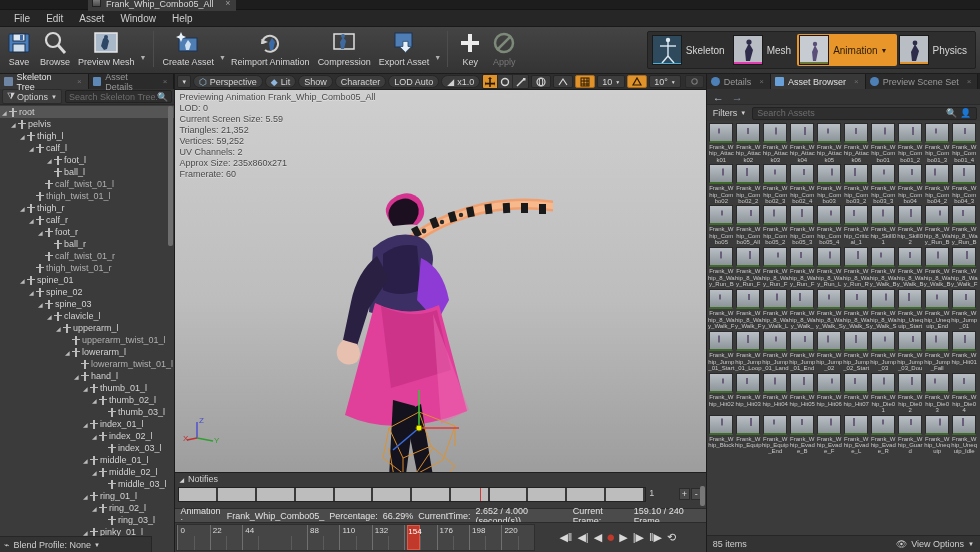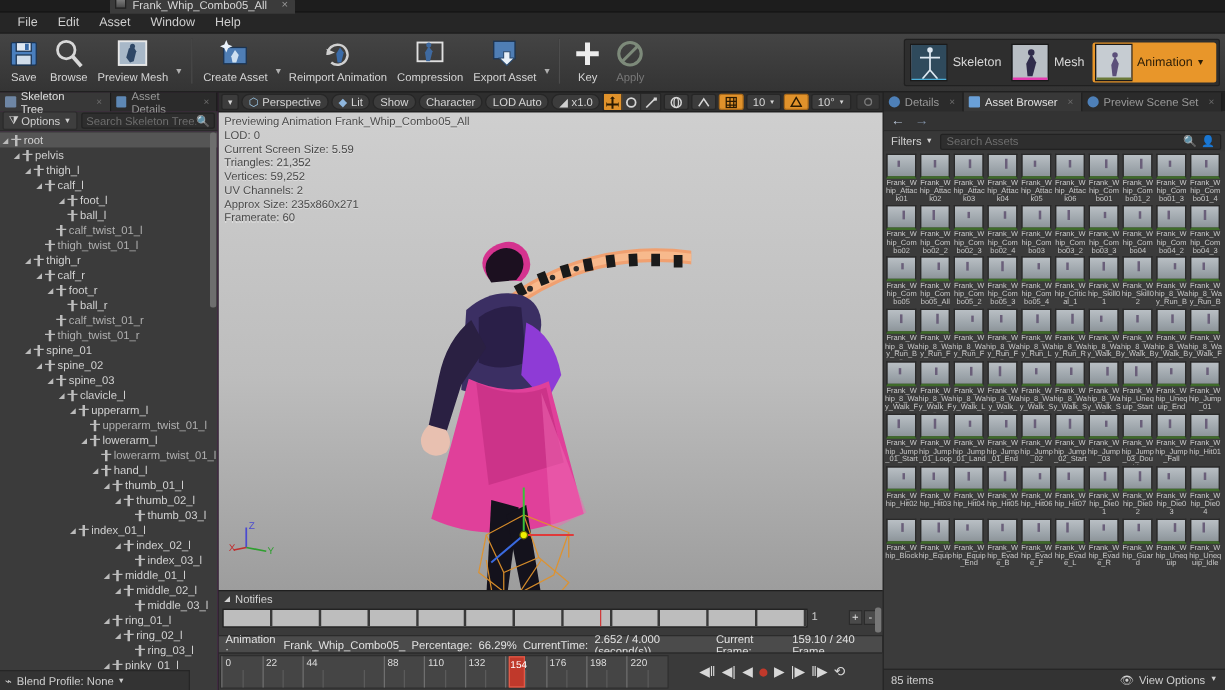--- a/index.html
+++ b/index.html
@@ -330,20 +330,31 @@
         <svg width="30" height="30" viewBox="0 0 30 30">
             <rect width="30" height="30" fill="#c6ccd2"></rect>
           <path d="M15 9 l3 6 -2 10 -3 0 -1 -9z" fill="#5b4f7a"></path>
             <circle cx="15" cy="8" r="2.2" fill="#5b4f7a"></circle>
           <rect y="26" width="30" height="4" fill="#6b7a3a"></rect>
           </svg>
       </div>
       <div class="mode-lbl">Animation</div>
       <div class="mode-caret">▼</div>
     </div>
+    <div class="mode-btn">
+      <div class="mode-ico">
+        <svg width="30" height="30" viewBox="0 0 30 30">
+            <rect width="30" height="30" fill="#b8bec4"></rect>
+          <path d="M15 8 l4 7 -3 10 -4 0 -1 -9z" fill="#2f2b4a"></path>
+            <circle cx="15" cy="7" r="2.4" fill="#2f2b4a"></circle>
+          <rect y="26" width="30" height="4" fill="#e0922b"></rect>
+          </svg>
+      </div>
+      <div class="mode-lbl">Physics</div>
+    </div>
   </div>
 </div>
 
 <div class="main">
 
   <div class="left">
     <div class="tabrow">
       <div class="ptab active">
         <span class="pti" style="background:#6e86a4"></span>
         <span>Skeleton Tree</span>
@@ -491,21 +502,21 @@
         <div class="trow" style="padding-left: 92px;">
           <span class="tarrow">◢</span>
           <span class="bone-ico"></span>
           <span class="tlbl">thumb_02_l</span>
         </div>
         <div class="trow" style="padding-left: 101px;">
           <span class="tarrow"></span>
           <span class="bone-ico"></span>
           <span class="tlbl">thumb_03_l</span>
         </div>
-        <div class="trow" style="padding-left: 56px;">
+        <div class="trow" style="padding-left: 83px;">
           <span class="tarrow">◢</span>
           <span class="bone-ico"></span>
           <span class="tlbl">index_01_l</span>
         </div>
         <div class="trow" style="padding-left: 92px;">
           <span class="tarrow">◢</span>
           <span class="bone-ico"></span>
           <span class="tlbl">index_02_l</span>
         </div>
         <div class="trow" style="padding-left: 101px;">

